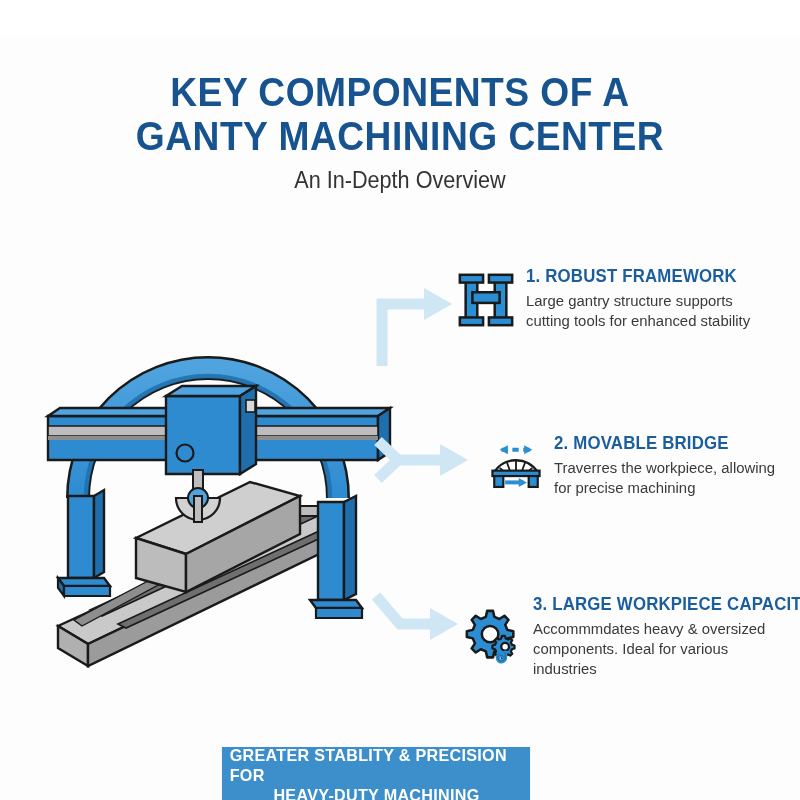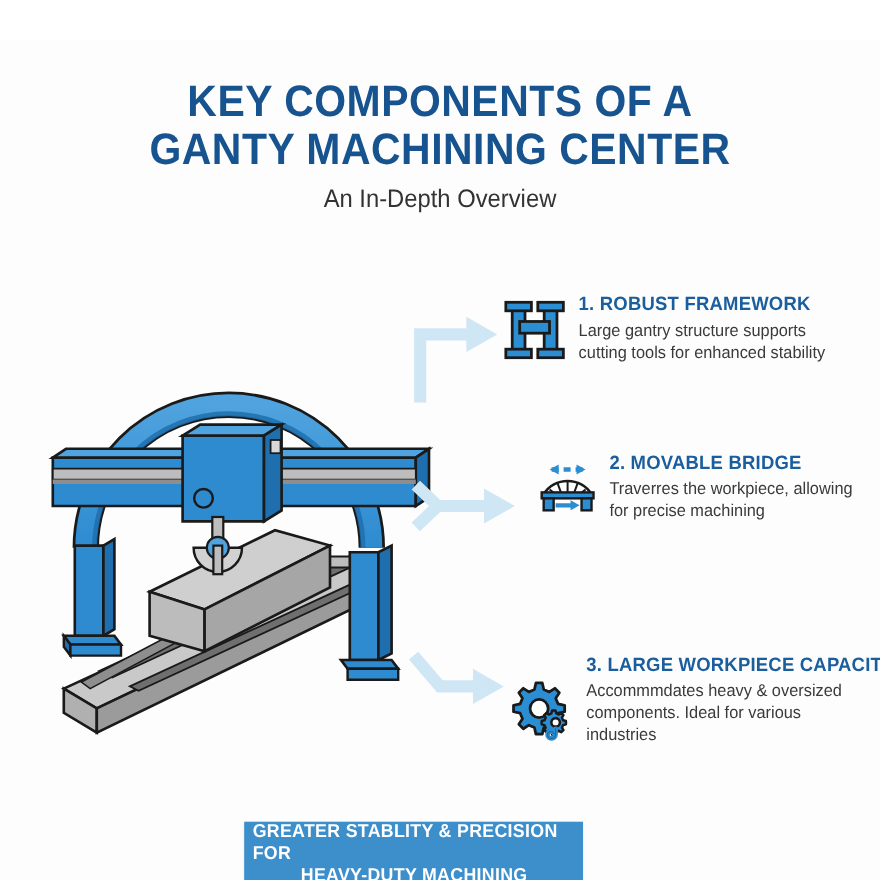--- a/index.html
+++ b/index.html
@@ -44,21 +44,21 @@
     font-size: 23px;
     line-height: 26px;
     color: #333333;
     transform: scaleX(0.94);
   }
 
   
   .feature {
     position: absolute;
     display: flex;
-    align-items: flex-end;
+    align-items: center;
   }
   .feature-icon {
     width: 62px;
     height: 62px;
     flex: 0 0 62px;
     margin-right: 9px;
     margin-top: 4px;
   }
   .feature-text {
     padding-top: 2px;
@@ -79,21 +79,21 @@
     font-family: "Liberation Sans Narrow", "Liberation Sans", sans-serif;
     font-size: 15.5px;
     line-height: 20px;
     color: #3a3a3a;
     max-width: 258px;
     transform: scaleX(0.96);
     transform-origin: left center;
   }
 
   #feature-1 { left: 455px; top: 228px; }
-  #feature-2 { left: 487px; top: 372px; }
+  #feature-2 { left: 487px; top: 395px; }
   #feature-3 { left: 462px; top: 556px; }
 
   #feature-2 .feature-icon { width: 58px; flex: 0 0 58px; }
   #feature-3 .feature-icon { width: 62px; flex: 0 0 62px; }
 
   
   #illustration {
     position: absolute;
     left: 18px;
     top: 212px;

